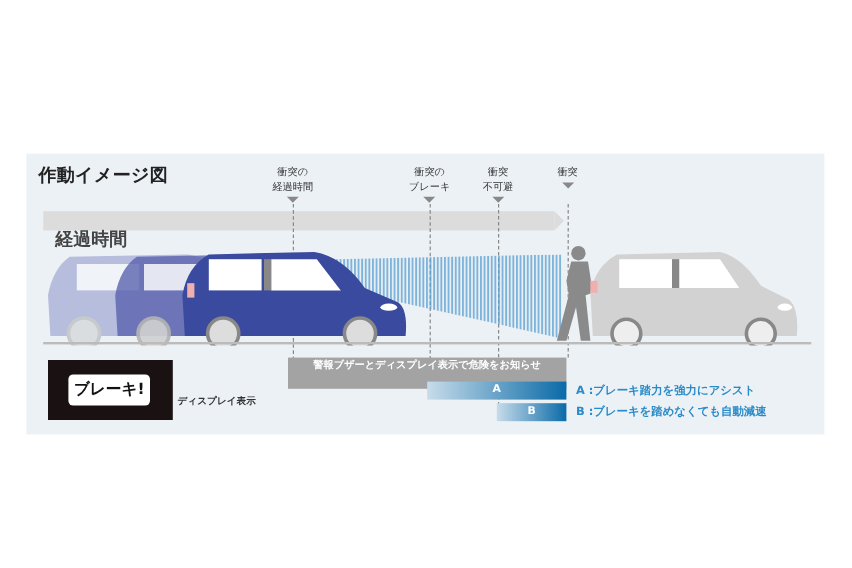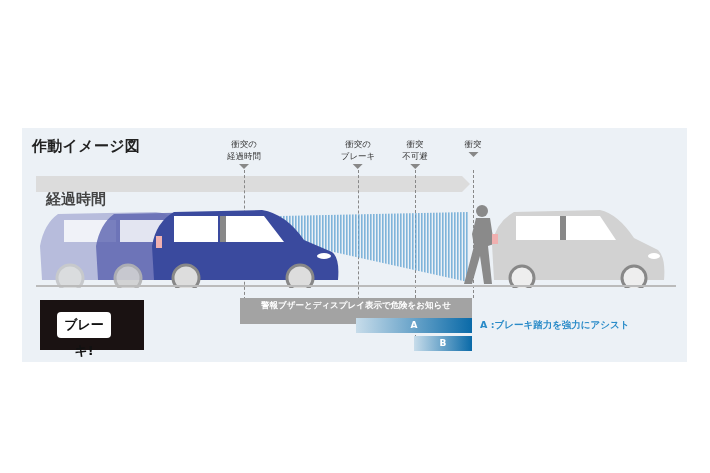--- a/index.html
+++ b/index.html
@@ -12,21 +12,21 @@
   .event{position:absolute;top:10px;text-align:center;font-size:8.5px;font-weight:normal;color:#333;line-height:12px;transform:translateX(-50%);white-space:nowrap;}
   .event .tri{display:block;margin:2px auto 0;width:0;height:0;border-left:5px solid transparent;border-right:5px solid transparent;border-top:5px solid #888;}
   .vline{position:absolute;width:0;border-left:1px dashed #888;}
   .ground{position:absolute;left:14px;top:157px;width:640px;height:2px;background:#bbb;}
   .beam{position:absolute;left:258px;top:84px;width:188px;height:70px;}
   .warn-bar{position:absolute;left:218px;top:170px;width:232px;height:26px;background:#a3a3a3;color:#fff;font-size:8.5px;font-weight:bold;line-height:14px;text-align:center;}
   .bar-a{position:absolute;left:334px;top:190px;width:116px;height:15px;background:linear-gradient(90deg,#c7dcea,#0a6aa8);color:#fff;font-size:9px;font-weight:bold;line-height:15px;text-align:center;}
   .bar-b{position:absolute;left:392px;top:208px;width:58px;height:15px;background:linear-gradient(90deg,#c7dcea,#0a6aa8);color:#fff;font-size:9px;font-weight:bold;line-height:15px;text-align:center;}
   .legend{position:absolute;left:458px;font-size:9.5px;font-weight:bold;color:#2a8bc8;white-space:nowrap;text-align:right;}
   .brake-box{position:absolute;left:18px;top:172px;width:104px;height:50px;background:#1a1212;}
-  .brake-pill{position:absolute;left:17px;top:12px;width:54px;height:26px;background:#fff;border-radius:4px;font-size:13px;font-weight:bold;color:#111;text-align:center;line-height:26px;}
+  .brake-pill{position:absolute;left:17px;top:12px;width:68px;height:26px;background:#fff;border-radius:4px;font-size:13px;font-weight:bold;color:#111;text-align:center;line-height:26px;}
   .mid-label{position:absolute;left:126px;top:200px;font-size:8px;font-weight:bold;color:#333;line-height:14px;}
   svg{display:block;}
 </style>
 </head>
 <body>
 
 <div class="panel">
   <div class="title">作動イメージ図</div>
 
   <div class="timeline">
@@ -112,19 +112,21 @@
     <circle cx="146" cy="70" r="12" fill="#eee" stroke="#888" stroke-width="3"></circle>
   </svg>
 
   <div class="ground"></div>
 
   <div class="warn-bar">警報ブザーとディスプレイ表示で危険をお知らせ</div>
   <div class="bar-a">A</div>
   <div class="bar-b">B</div>
 
   <div class="legend" style="top:191px;">A :ブレーキ踏力を強力にアシスト</div>
+  <div class="legend" style="top:209px;">B :ブレーキを踏めなくても自動減速</div>
 
   <div class="brake-box">
     <div class="brake-pill">ブレーキ!</div>
   </div>
   <div class="mid-label">
+    <div>ディスプレイ表示</div>
   </div>
 </div>
 
 </body></html>

